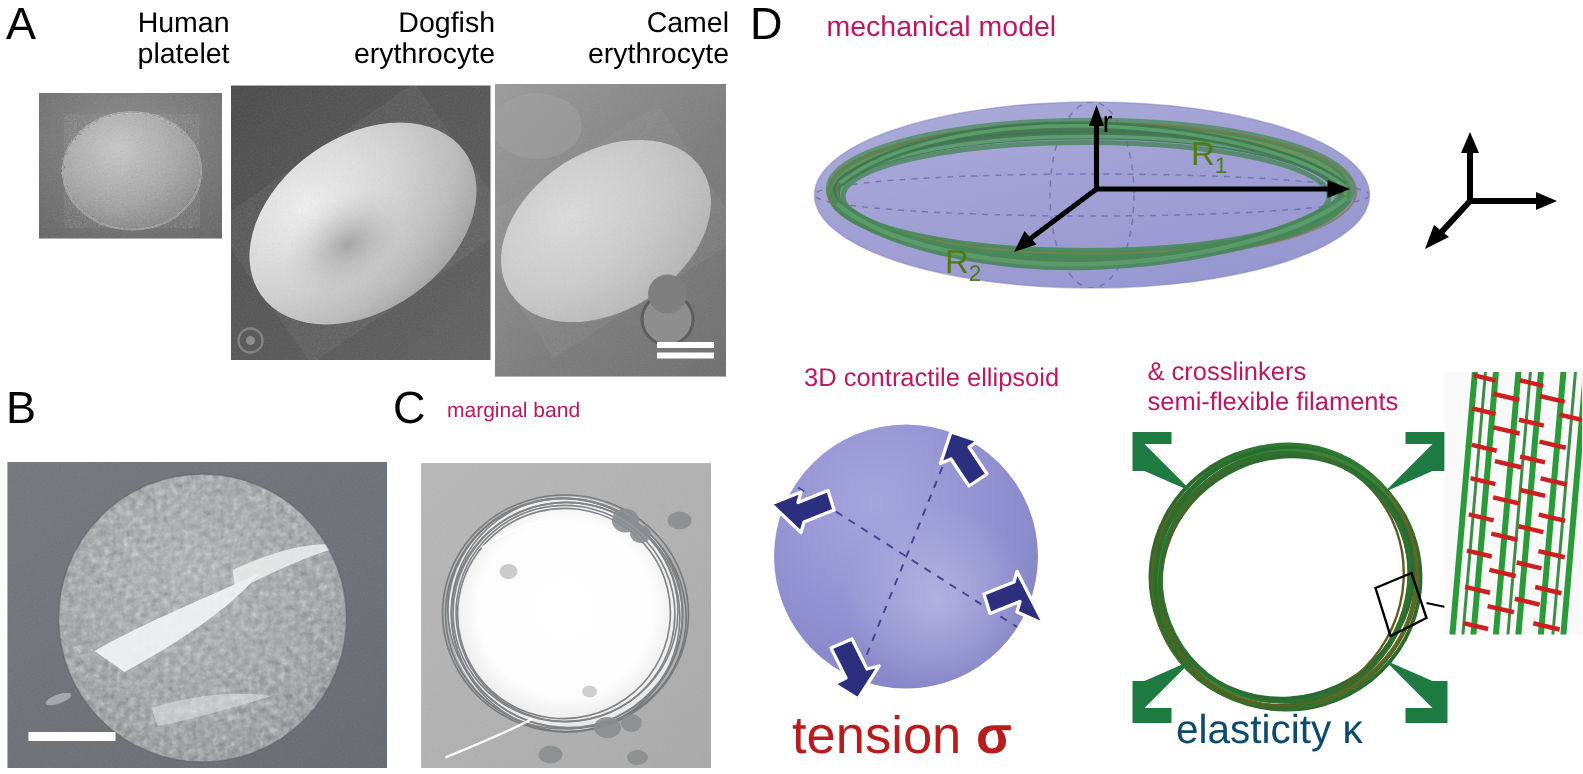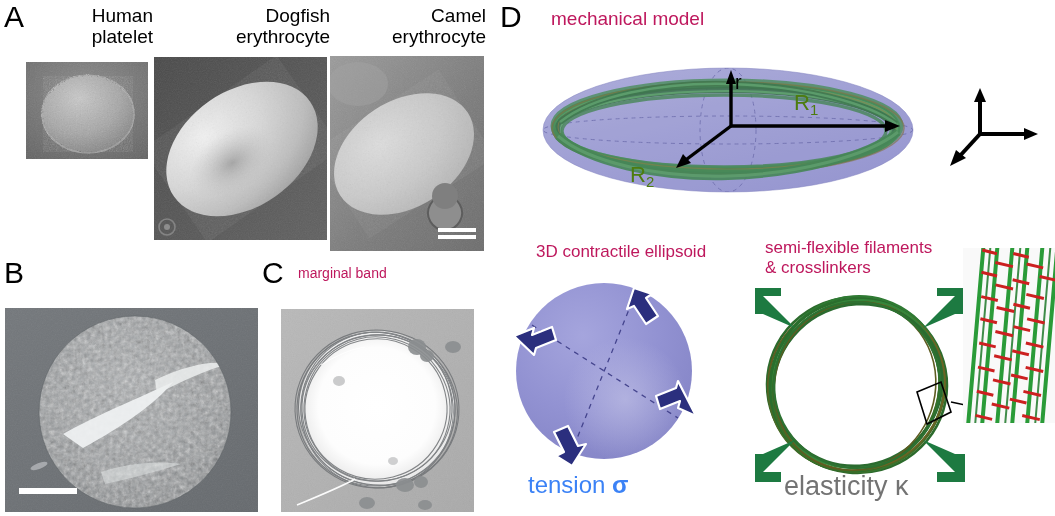--- a/index.html
+++ b/index.html
@@ -59,29 +59,29 @@
     font-family: "Liberation Sans", sans-serif;
   }
   .rlabel {
     font-size: 22px;
     color: #4d7c0f;
     font-family: "Liberation Sans", sans-serif;
   }
   .rlabel sub { font-size: 0.68em; }
 
   .caption-tension {
-    font-size: 24px;
-    color: #3b82f6;
+    font-size: 35px;
+    color: #b91c1c;
     font-family: "Liberation Sans", sans-serif;
     white-space: nowrap;
   }
   .caption-tension b { font-weight: 700; }
   .caption-elasticity {
     font-size: 27px;
-    color: #737373;
+    color: #0c4a6e;
     font-family: "Liberation Sans", sans-serif;
     white-space: nowrap;
   }
   .caption-elasticity b { font-weight: 400; }
 </style>
 </head>
 <body>
 
 <div id="figure">
 
@@ -442,22 +442,22 @@
         <path d="M60 188 L44 178 L52 174 L42 154 L56 148 L66 168 L74 166 Z" fill="#2b2f7e"></path>
       </g>
     </svg>
   </div>
 
   <div class="abs caption-tension" style="left:528px; top:471px;">
     <span>tension </span><b>σ</b>
   </div>
 
   <div class="abs sub-title" style="left:765px; top:238px; line-height:1.18;">
+    <div>&amp; crosslinkers</div>
     <div>semi-flexible filaments</div>
-    <div>&amp; crosslinkers</div>
   </div>
 
   <div class="abs" style="left:755px; top:288px; width:215px; height:195px;">
     <svg width="215" height="195" viewBox="0 0 215 195">
 
       <g fill="none" stroke-linecap="round">
         <ellipse cx="102" cy="97" rx="90" ry="88" stroke="#2c6b2c" stroke-width="2.6" transform="rotate(6 102 97)"></ellipse>
         <ellipse cx="101" cy="98" rx="88" ry="86" stroke="#5f5d22" stroke-width="2.2" transform="rotate(-9 101 98)"></ellipse>
         <ellipse cx="103" cy="96" rx="86" ry="88" stroke="#2f7a33" stroke-width="2.4" transform="rotate(18 103 96)"></ellipse>
         <ellipse cx="102" cy="99" rx="89" ry="84" stroke="#4a6a26" stroke-width="2.0" transform="rotate(-22 102 99)"></ellipse>

